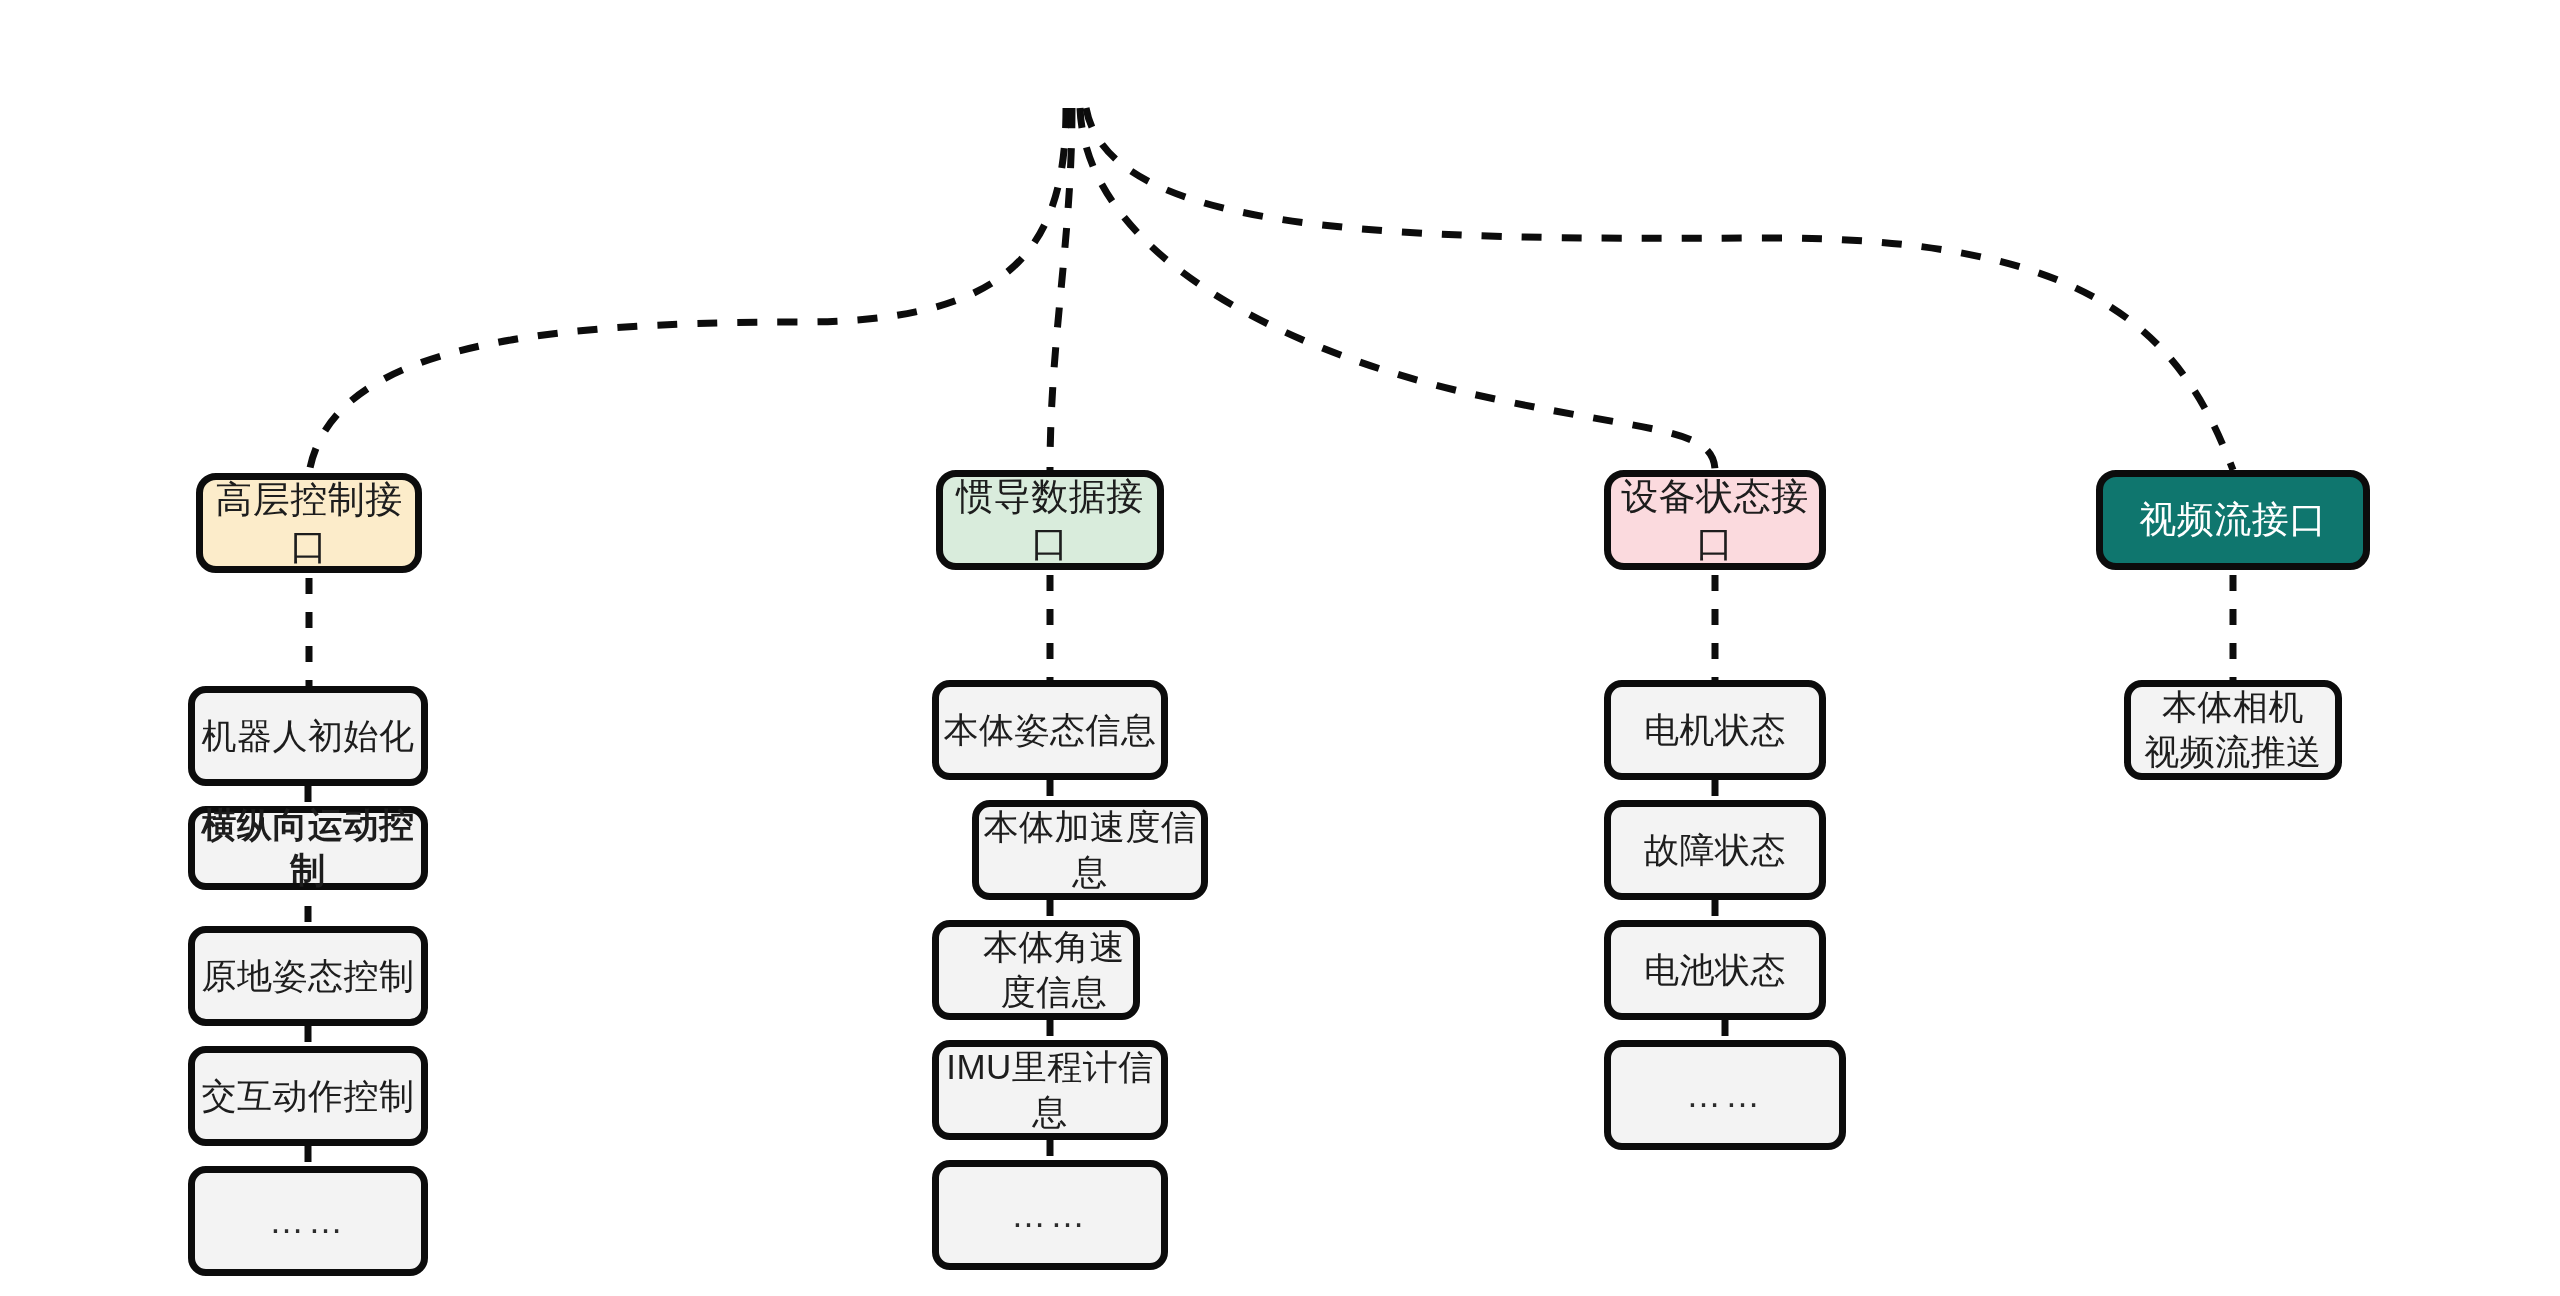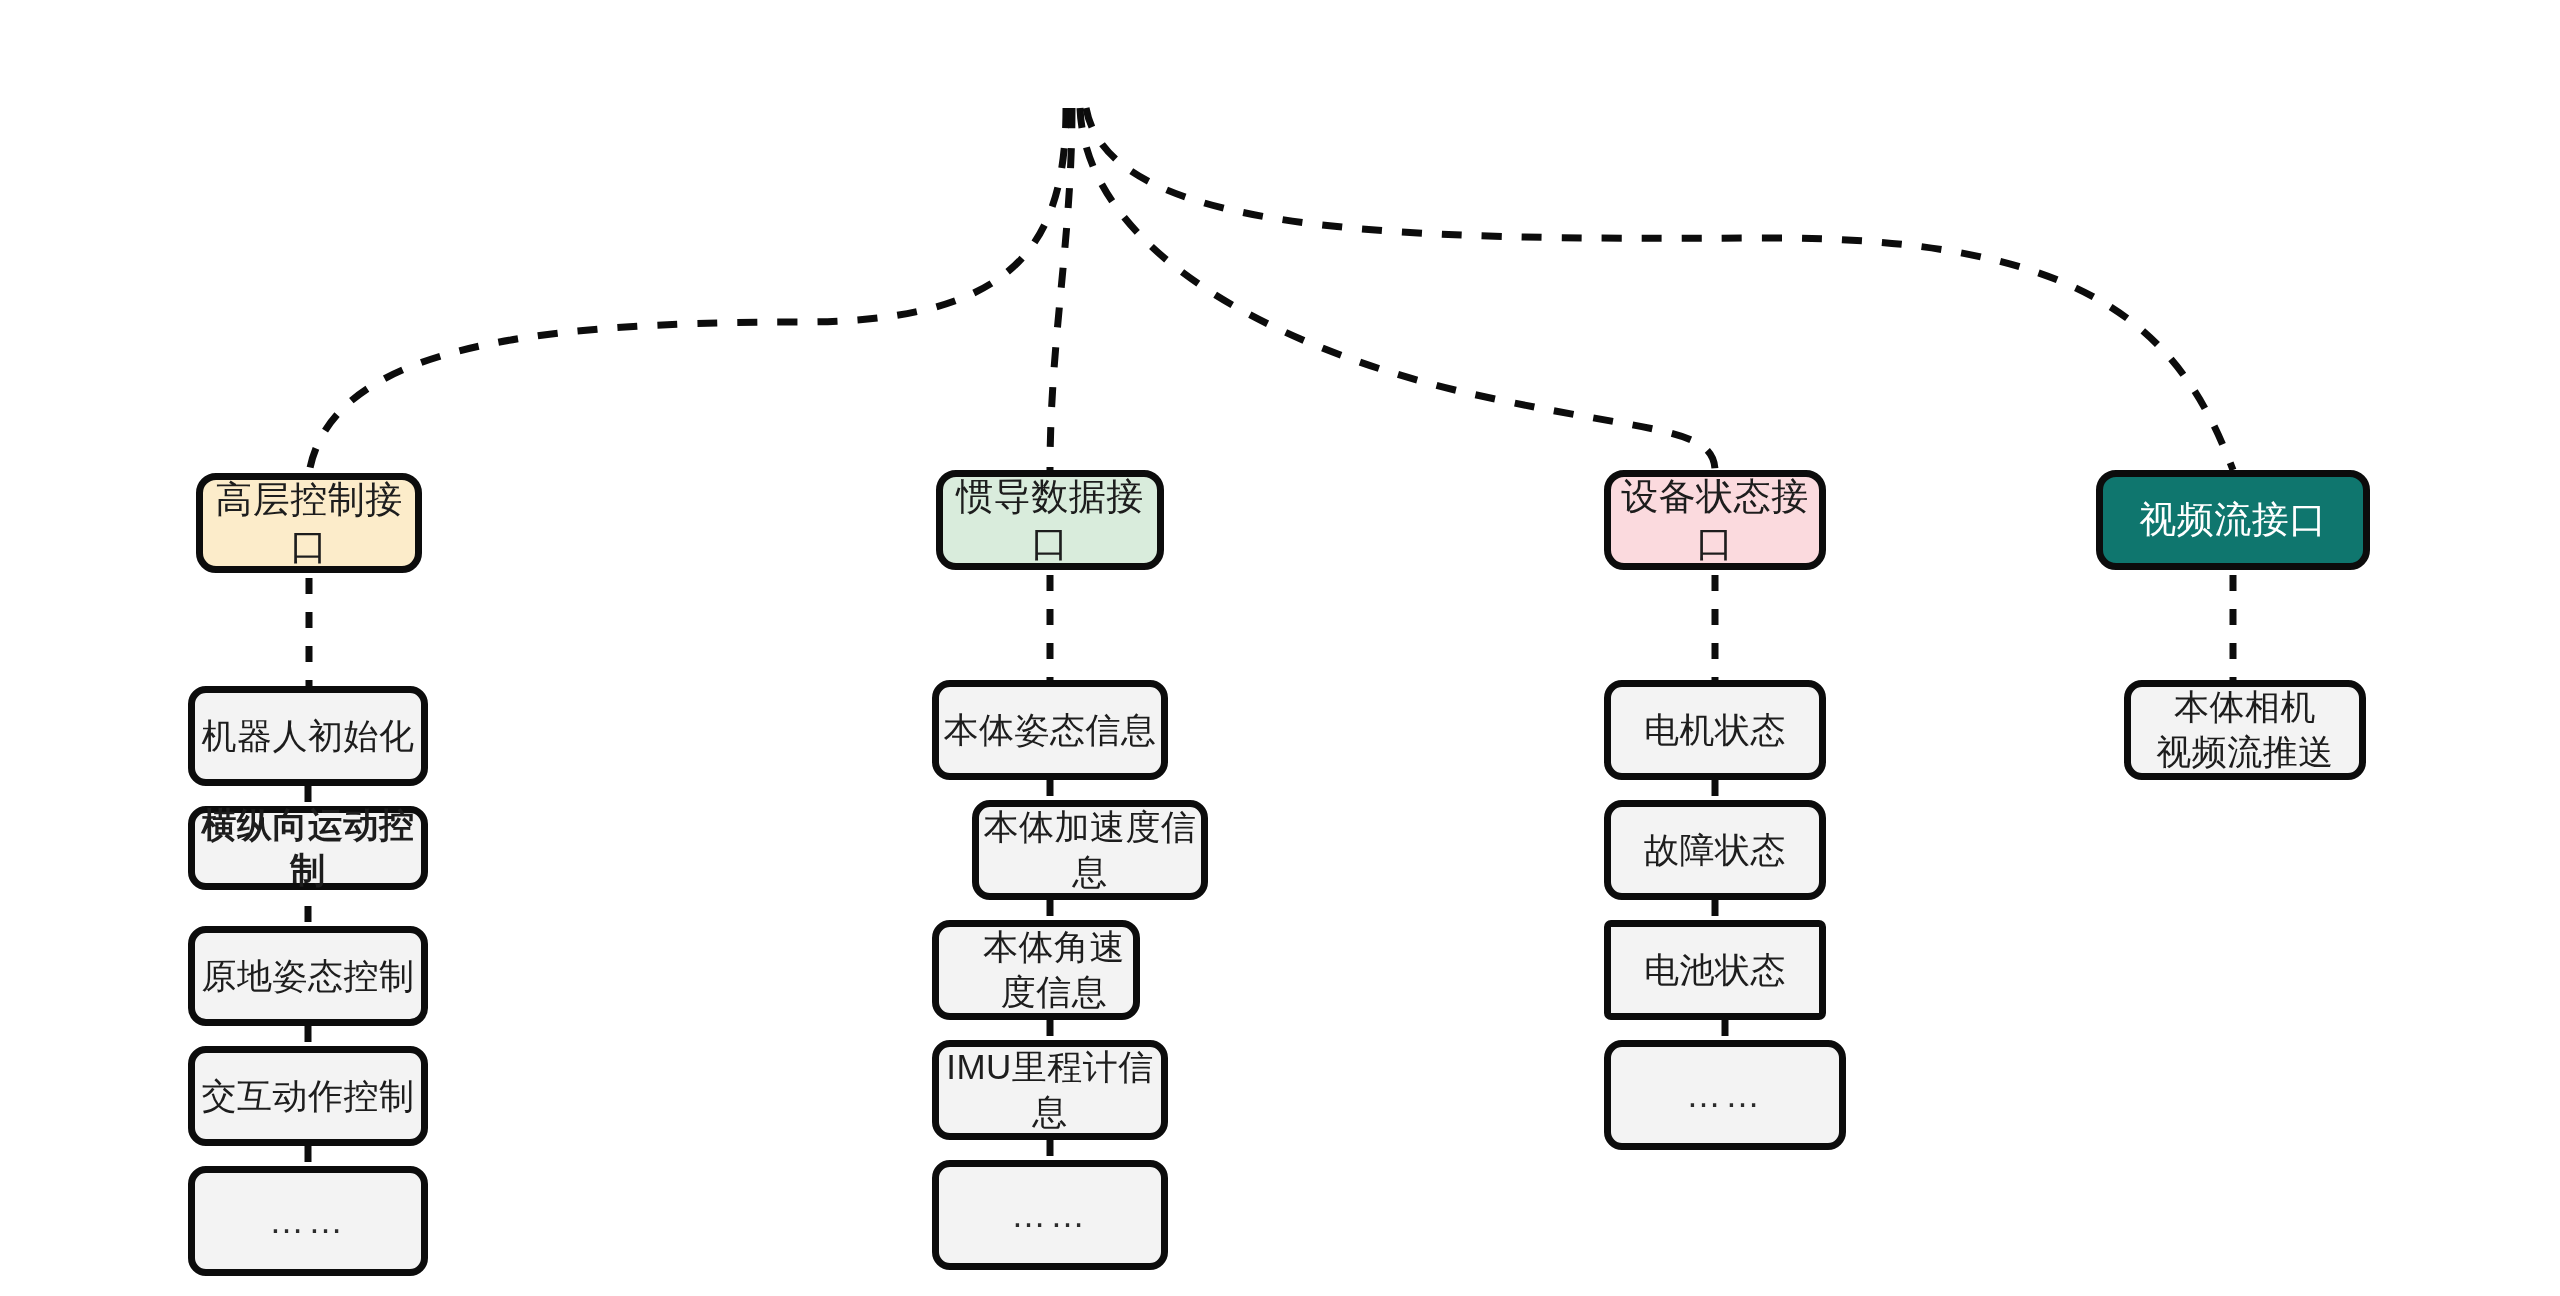--- a/index.html
+++ b/index.html
@@ -122,20 +122,20 @@
       <div class="node leaf ellipsis" style="left: 188px; top: 1166px; width: 240px; height: 110px;">……</div>
       <div class="node cat tint-mint" style="left: 936px; top: 470px; width: 228px; height: 100px;">惯导数据接口</div>
       <div class="node leaf" style="left: 932px; top: 680px; width: 236px; height: 100px;">本体姿态信息</div>
       <div class="node leaf" style="left: 932px; top: 800px; width: 236px; height: 100px; margin-left: 40px;">本体加速度信息</div>
       <div class="node leaf" style="left: 932px; top: 920px; width: 208px; height: 100px; padding-left: 36px;">本体角速度信息</div>
       <div class="node leaf" style="left: 932px; top: 1040px; width: 236px; height: 100px;">IMU里程计信息</div>
       <div class="node leaf ellipsis" style="left: 932px; top: 1160px; width: 236px; height: 110px;">……</div>
       <div class="node cat tint-pink" style="left: 1604px; top: 470px; width: 222px; height: 100px;">设备状态接口</div>
       <div class="node leaf" style="left: 1604px; top: 680px; width: 222px; height: 100px;">电机状态</div>
       <div class="node leaf" style="left: 1604px; top: 800px; width: 222px; height: 100px;">故障状态</div>
-      <div class="node leaf" style="left: 1604px; top: 920px; width: 222px; height: 100px; border-radius: 7px;">电池状态</div>
+      <div class="node leaf" style="left: 1604px; top: 920px; width: 222px; height: 100px;">电池状态</div>
       <div class="node leaf ellipsis" style="left: 1604px; top: 1040px; width: 242px; height: 110px;">……</div>
       <div class="node cat tint-slate" style="left: 2096px; top: 470px; width: 274px; height: 100px;">视频流接口</div>
-      <div class="node leaf" style="left: 2124px; top: 680px; width: 242px; height: 100px;">本体相机
+      <div class="node leaf" style="left: 2124px; top: 680px; width: 218px; height: 100px;">本体相机
 视频流推送</div>
     </div>
 
 </div>
 
 </body></html>

